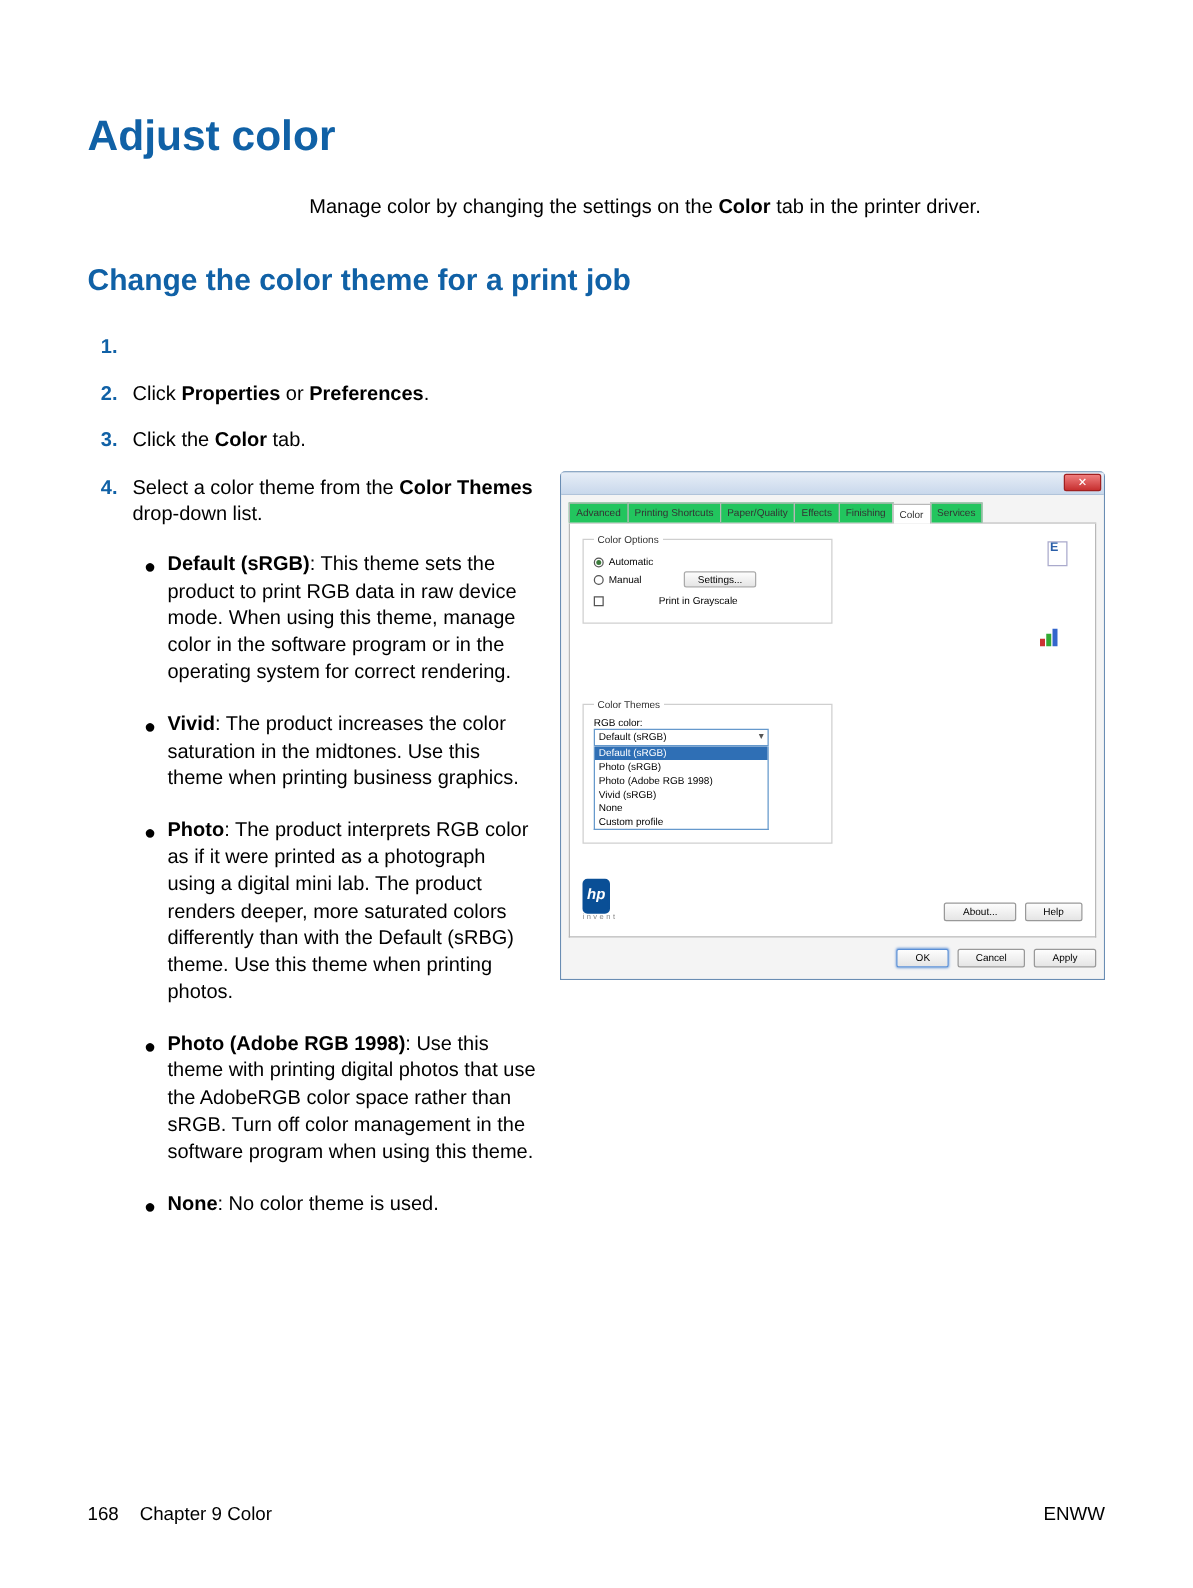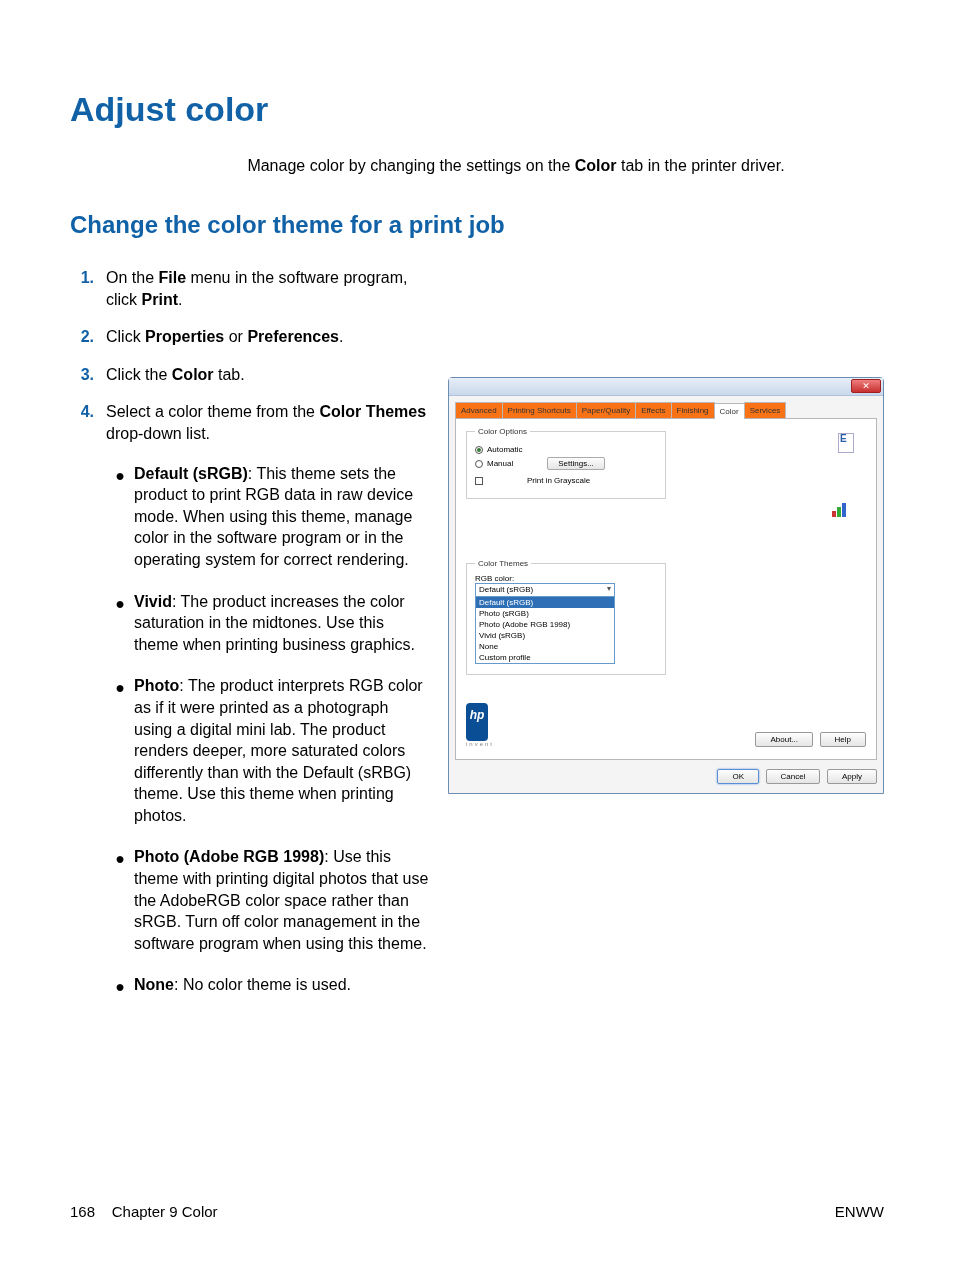--- a/index.html
+++ b/index.html
@@ -104,21 +104,21 @@
     .tabs {
       display: flex;
       border-bottom: 1px solid #b8b8b8;
       font-size: 8px;
       gap: 0;
     }
     .tab {
       padding: 3px 5px;
       border: 1px solid #b8b8b8;
       border-bottom: none;
-      background: #f97316;
+      background: #22c55e;
       margin-right: -1px;
       color: #333;
     }
     .tab.active {
       background: #fff;
       position: relative;
       top: 1px;
     }
     .panel {
       background: #fff;
@@ -149,21 +149,21 @@
       padding:1px 3px; background:#fff; position:relative; color:#000;
     }
     .combo::after{content:"▾"; position:absolute; right:3px; top:0; font-size:8px; color:#555;}
     .combo-list{
       border:1px solid #6699cc; border-top:none; width:140px; background:#fff;
       font-size:8px;
     }
     .combo-list div{ padding:0 3px; line-height:11px;}
     .combo-list div.hl{ background:#2f6fb5; color:#fff;}
     .hp-logo{
-      display:inline-block; width:22px; height:38px; border:2px solid #0a4f96;
+      display:inline-block; width:22px; height:28px; border:2px solid #0a4f96;
       border-radius:4px; background:#0a4f96; color:#fff; font-style:italic;
       font-weight:bold; text-align:center; line-height:20px; font-size:12px;
       margin-top: 10px;
     }
     .invent{ font-size:6px; letter-spacing:2px; color:#888; display:block;}
     .btn-row{ text-align:left; margin-top:8px; }
     .btn-row2{ text-align:right; margin-top:6px; padding:3px 0;}
     .winbtn{
       border:1px solid #999; background:linear-gradient(#fdfdfd,#e5e5e5);
       padding:2px 14px; font-size:8px; border-radius:2px; margin-left:4px;
@@ -190,23 +190,20 @@
   <span>Manage color by changing the settings on the </span><b>Color</b><span> tab in the printer driver.</span>
 </p>
 
 <h2 class="sub">Change the color theme for a print job</h2>
 
 <div class="columns">
   <div class="left-col">
     <ol class="steps">
       <li>
         <span class="num">1.</span>
-        <span class="body">
-          <span>On the </span><b>File</b><span> menu in the software program, click </span><b>Print</b><span>.</span>
-        </span>
       </li>
       <li>
         <span class="num">2.</span>
         <span class="body">
           <span>Click </span><b>Properties</b><span> or </span><b>Preferences</b><span>.</span>
         </span>
       </li>
       <li>
         <span class="num">3.</span>
         <span class="body">

